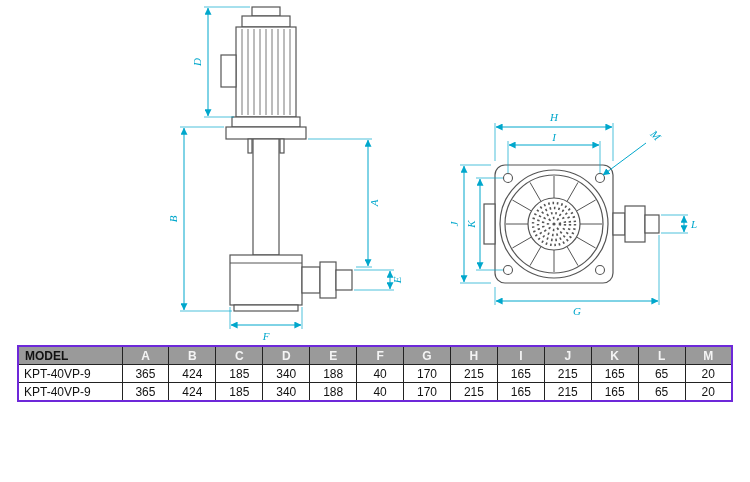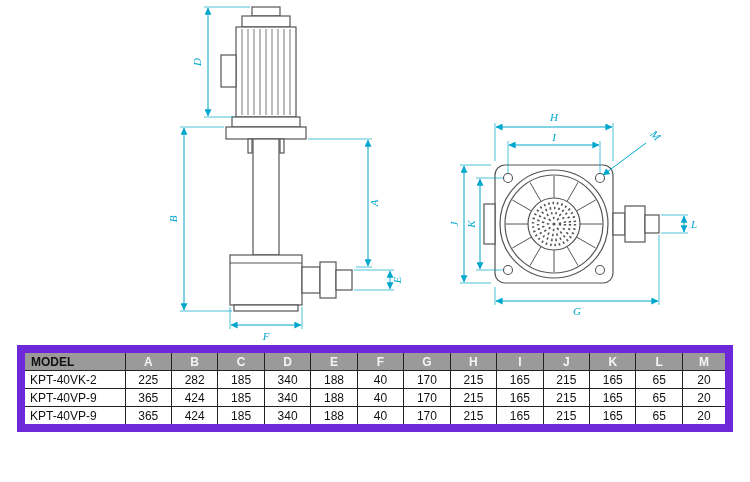--- a/index.html
+++ b/index.html
@@ -14,21 +14,21 @@
   .drawing .hub{fill:#fff;stroke:#555;stroke-width:1.2;}
   .drawing .perf{fill:none;stroke:#555;stroke-width:2.4;stroke-dasharray:1.6 2.8;}
   .drawing .hole{fill:#fff;stroke:#555;stroke-width:1.1;}
   .drawing .dim{stroke:#00a7cc;stroke-width:1;fill:none;}
   .drawing .ext{stroke:#00a7cc;stroke-width:0.7;fill:none;}
   .drawing .dims text{fill:#00a7cc;font:italic 11px "Liberation Serif",serif;text-anchor:middle;}
   table.spec{position:absolute;left:17px;top:345px;width:716px;border-collapse:collapse;
              table-layout:fixed;font-size:12px;color:#111;}
   table.spec th,table.spec td{border:1px solid #222;height:17px;padding:0;text-align:center;
              overflow:hidden;white-space:nowrap;}
-  table.spec{border:8px solid #6d28d9;}
+  table.spec{border:2px solid #6d28d9;}
   table.spec thead th{background:#9a9a9a;color:#f4f4f4;font-weight:bold;}
   table.spec thead th.model-col{color:#111;text-align:left;padding-left:6px;}
   table.spec td.model-cell{text-align:left;padding-left:5px;}
   table.spec col.model{width:104px;}
 </style>
 </head>
 <body>
 
 <div class="page">
 
@@ -184,23 +184,23 @@
           <th>H</th>
           <th>I</th>
           <th>J</th>
           <th>K</th>
           <th>L</th>
           <th>M</th>
         </tr>
     </thead>
     <tbody>
         <tr>
-          <td class="model-cell">KPT-40VK-2</td>
-          <td>225</td>
-          <td>282</td>
+          <td class="model-cell">KPT-40VP-9</td>
+          <td>365</td>
+          <td>424</td>
           <td>185</td>
           <td>340</td>
           <td>188</td>
           <td>40</td>
           <td>170</td>
           <td>215</td>
           <td>165</td>
           <td>215</td>
           <td>165</td>
           <td>65</td>
@@ -215,32 +215,16 @@
           <td>188</td>
           <td>40</td>
           <td>170</td>
           <td>215</td>
           <td>165</td>
           <td>215</td>
           <td>165</td>
           <td>65</td>
           <td>20</td>
         </tr>
-        <tr>
-          <td class="model-cell">KPT-40VP-9</td>
-          <td>365</td>
-          <td>424</td>
-          <td>185</td>
-          <td>340</td>
-          <td>188</td>
-          <td>40</td>
-          <td>170</td>
-          <td>215</td>
-          <td>165</td>
-          <td>215</td>
-          <td>165</td>
-          <td>65</td>
-          <td>20</td>
-        </tr>
       </tbody>
   </table>
 
 </div>
 
 </body></html>

